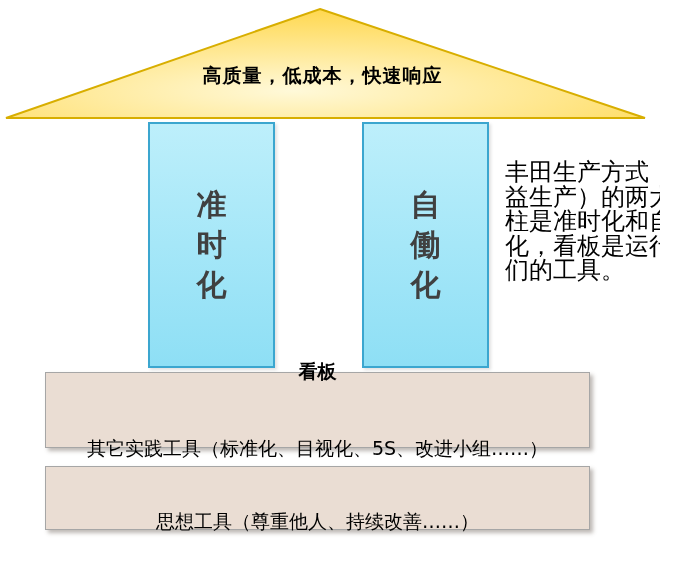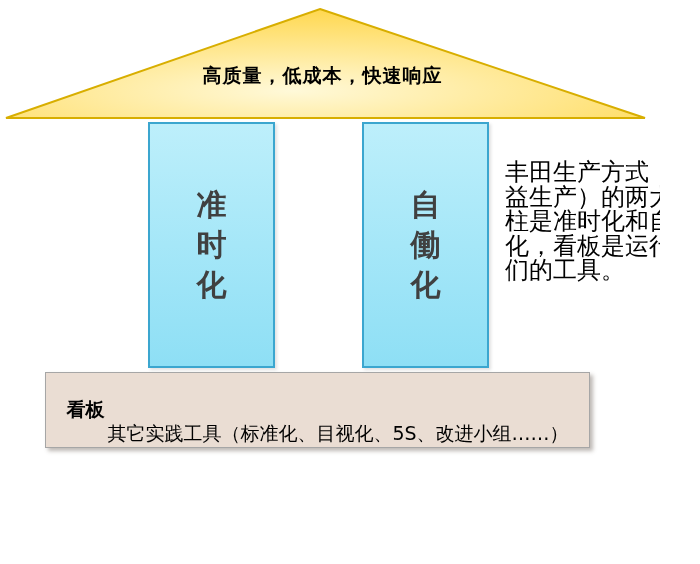--- a/index.html
+++ b/index.html
@@ -67,21 +67,21 @@
     color: var(--text, #000);
   }
 
   
   .tool-box {
     position: absolute;
     left: 45px; width: 545px;
     background: var(--box-fill, #eaddd3);
     border: 1px solid var(--box-border, #a6a6a6);
     box-shadow: 3px 3px 4px rgba(110,100,90,0.45);
-    display: flex; flex-direction: row;
+    display: flex; flex-direction: column;
     align-items: center; justify-content: center;
     gap: 3px;
     color: var(--text, #000);
   }
   .box-kanban  { top: 372px; height: 76px; }
   .box-mindset { top: 466px; height: 64px; }
   .box-title { font-size: 19px; font-weight: bold; }
   .box-sub   { font-size: 19px; margin-top: 48px; }
 </style>
 </head>
@@ -117,14 +117,17 @@
 益生产）的两大支
 柱是准时化和自働
 化，看板是运行它
 们的工具。</div>
 
   <div class="tool-box box-kanban">
     <div class="box-title">看板</div>
     <div class="box-sub">其它实践工具（标准化、目视化、5S、改进小组……）</div>
   </div>
 
+  <div class="tool-box box-mindset">
+    <div class="box-sub">思想工具（尊重他人、持续改善……）</div>
+  </div>
 
 </div>
 
 </body></html>

